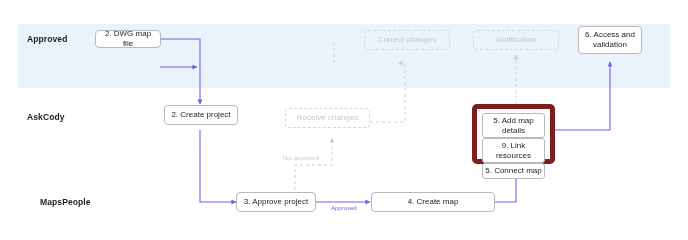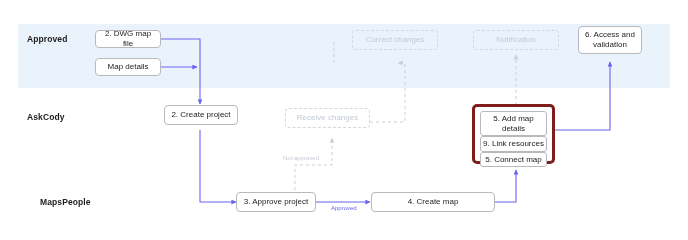--- a/index.html
+++ b/index.html
@@ -57,21 +57,21 @@
     padding: 1px 3px;
   }
   .node.ghost {
     border: 1px dashed #d3d8e0;
     background: transparent;
     color: #c4cad4;
   }
   .group-box {
     position: absolute;
     box-sizing: border-box;
-    border: 3px solid #7f1d1d;
+    border: 5px solid #7f1d1d;
     border-radius: 5px;
     background: #ffffff;
     display: flex;
     flex-direction: column;
     align-items: center;
     justify-content: space-between;
     padding: 4px 5px;
   }
   .sub-node {
     box-sizing: border-box;
@@ -125,23 +125,22 @@
       <path d="M334,63 L334,40"></path>
       <path d="M516,105 L516,55" marker-end="url(#arrow-ghost)"></path>
     </g>
   </svg>
 
   <div class="lane-label" style="left:27px; top:34px;">Approved</div>
   <div class="lane-label" style="left:27px; top:112px;">AskCody</div>
   <div class="lane-label" style="left:27px; top:197px;margin-left:13px;">MapsPeople</div>
 
   <div class="node" style="left:95px; top:30px; width:66px; height:18px;">2. DWG map file</div>
-  <div class="node" style="left:95px; top:58px; width:66px; height:18px;">Map details</div>
 
-  <div class="node ghost" style="left:352px; top:30px; width:86px; height:20px;">Correct changes</div>
+  <div class="node ghost" style="left:364px; top:30px; width:86px; height:20px;">Correct changes</div>
 
   <div class="node ghost" style="left:473px; top:30px; width:86px; height:20px;">Notification</div>
 
   <div class="node" style="left:578px; top:26px; width:64px; height:28px;">6. Access and validation</div>
 
   <div class="node" style="left:164px; top:105px; width:74px; height:20px;">2. Create project</div>
 
   <div class="node ghost" style="left:285px; top:108px; width:85px; height:20px;">Receive changes</div>
 
   <div class="group-box" style="left:472px; top:104px; width:83px; height:60px;">

